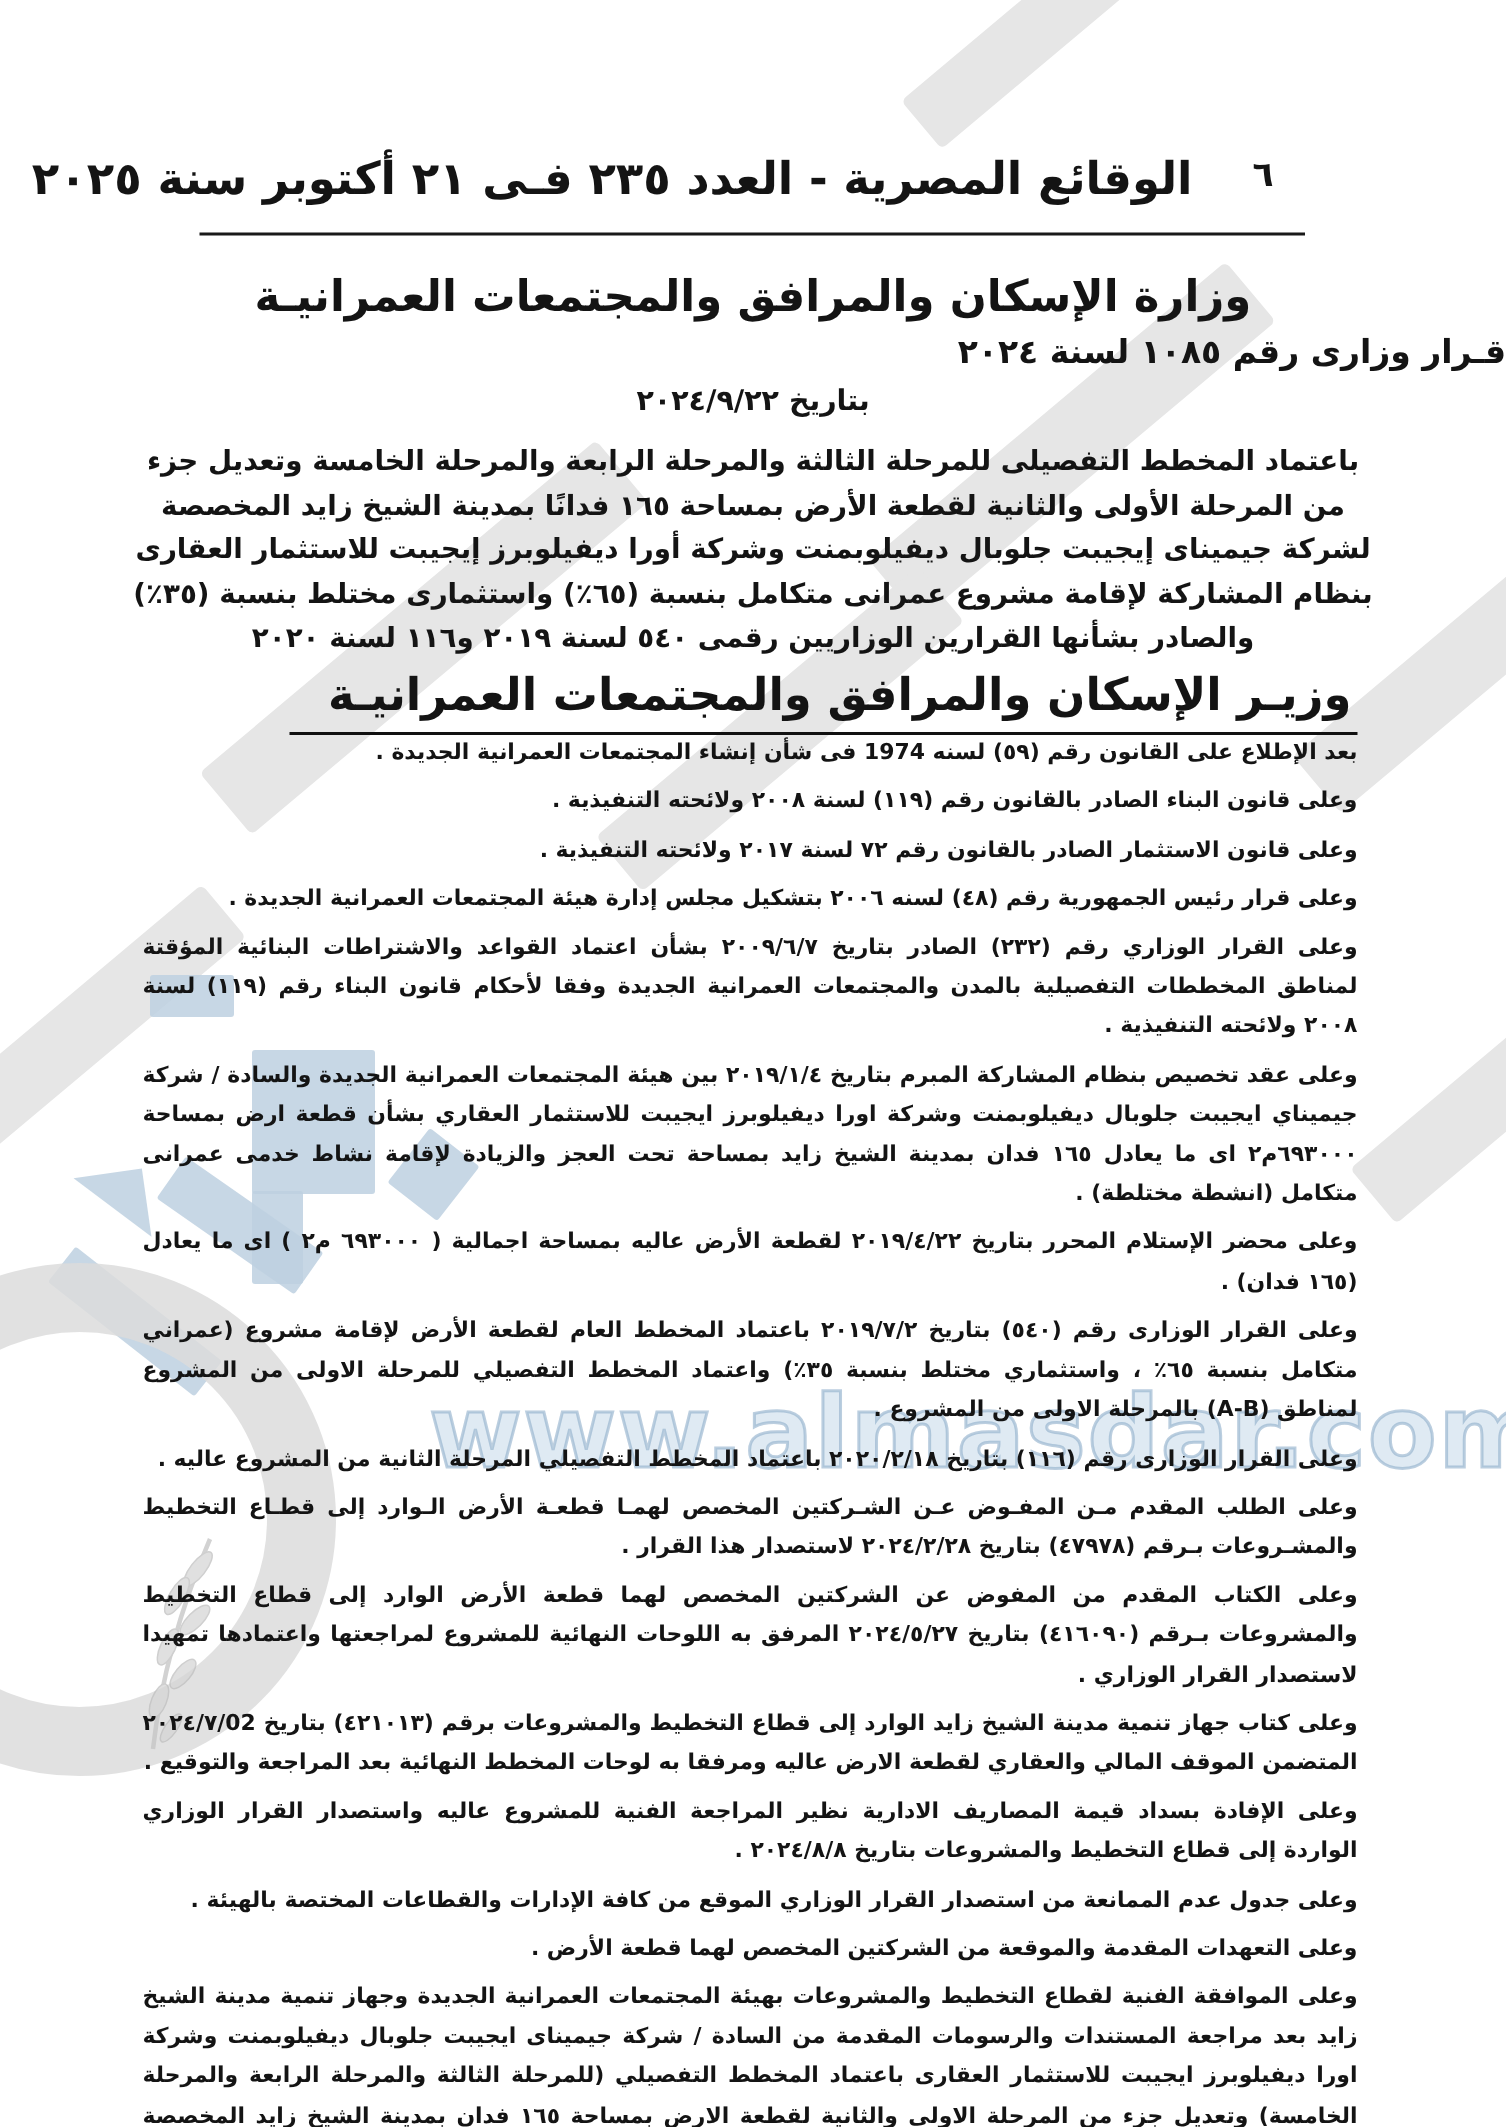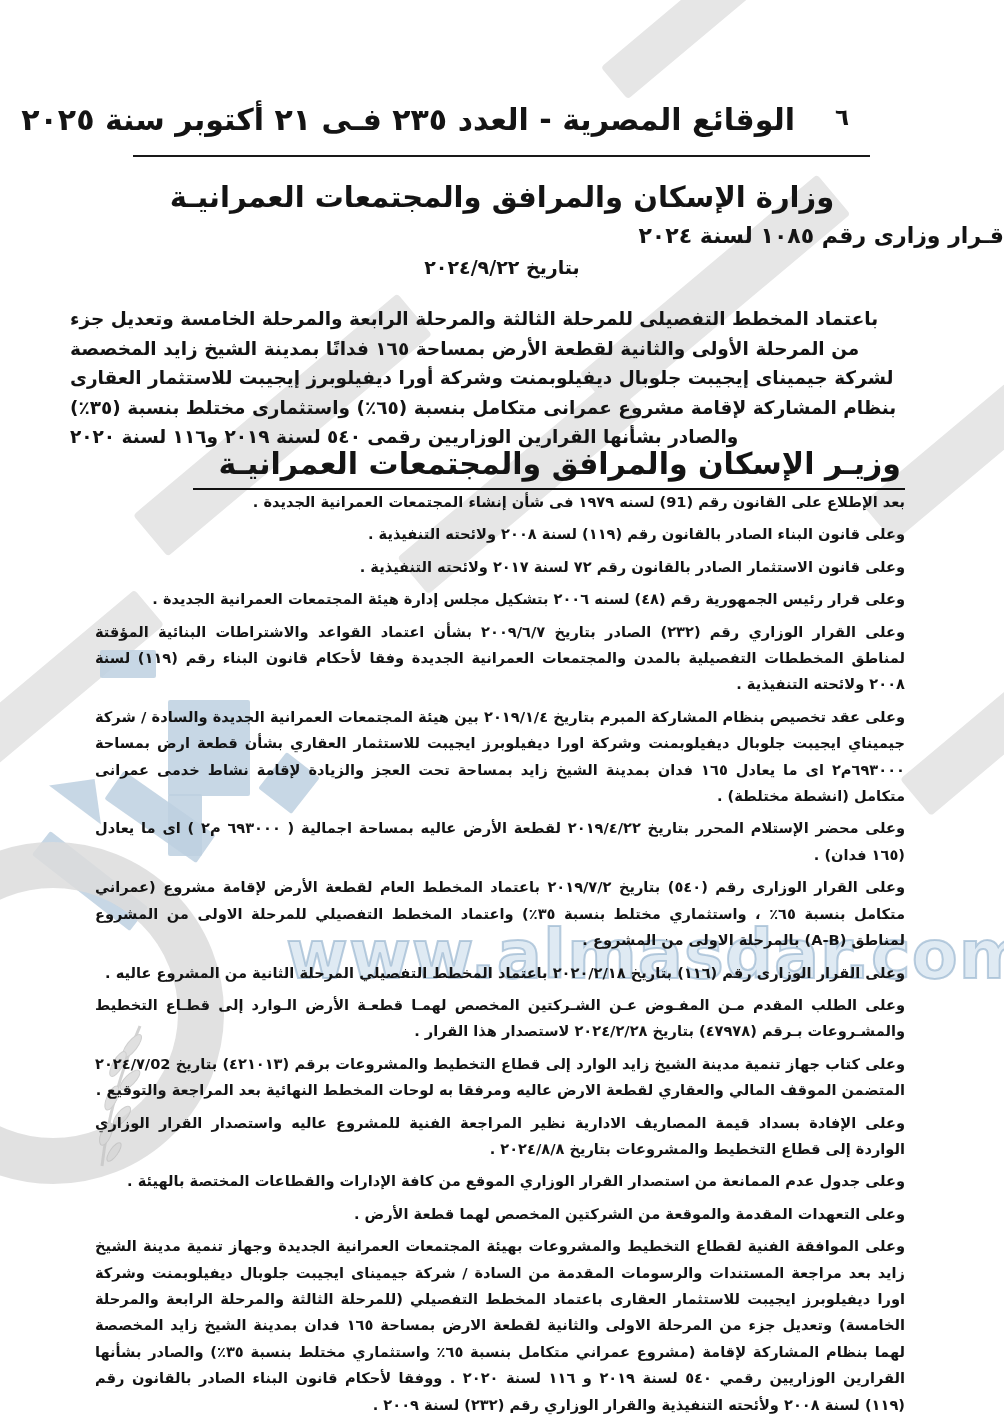--- a/index.html
+++ b/index.html
@@ -55,22 +55,22 @@
   }
   .t-decree-no{
     position:absolute;top:223px;left:0;width:100%;
     text-align:right;font-size:22px;font-weight:bold;margin:0;
   }
   .t-date{
     position:absolute;top:256px;left:0;width:100%;
     text-align:center;font-size:19px;font-weight:bold;margin:0;
   }
   .subject{
-    position:absolute;top:304px;left:70px;right:70px;
-    text-align:left;font-size:18.5px;font-weight:bold;line-height:29.5px;
+    position:absolute;top:293px;left:70px;right:70px;
+    text-align:center;font-size:18.5px;font-weight:bold;line-height:29.5px;
   }
   .issuer{
     position:absolute;top:446px;right:99px;
     font-size:30px;font-weight:bold;
     border-bottom:2.5px solid #111;padding:0 4px 7px 26px;margin:0;
   }
   
   .preamble{
     position:absolute;top:489px;right:99px;left:95px;z-index:1;
     font-size:14.6px;font-weight:bold;line-height:26.4px;
@@ -140,41 +140,42 @@
 
         <div class="subject-line">بنظام المشاركة لإقامة مشروع عمرانى متكامل بنسبة (٦٥٪) واستثمارى مختلط بنسبة (٣٥٪)</div>
 
         <div class="subject-line">والصادر بشأنها القرارين الوزاريين رقمى ٥٤٠ لسنة ٢٠١٩ و١١٦ لسنة ٢٠٢٠</div>
       </div>
 
     <h4 class="issuer">وزيـر الإسكان والمرافق والمجتمعات العمرانيـة</h4>
 
     <section class="preamble">
 
-        <p>بعد الإطلاع على القانون رقم (91) لسنه ١٩٧٩ فى شأن إنشاء المجتمعات العمرانية الجديدة .</p>
+        <p>بعد الإطلاع على القانون رقم (٥٩) لسنه 1974 فى شأن إنشاء المجتمعات العمرانية الجديدة .</p>
 
         <p>وعلى قانون البناء الصادر بالقانون رقم (١١٩) لسنة ٢٠٠٨ ولائحته التنفيذية .</p>
 
         <p>وعلى قانون الاستثمار الصادر بالقانون رقم ٧٢ لسنة ٢٠١٧ ولائحته التنفيذية .</p>
 
         <p>وعلى قرار رئيس الجمهورية رقم (٤٨) لسنه ٢٠٠٦ بتشكيل مجلس إدارة هيئة المجتمعات العمرانية الجديدة .</p>
 
 
         <p>وعلى القرار الوزاري رقم (٢٣٢) الصادر بتاريخ ٢٠٠٩/٦/٧ بشأن اعتماد القواعد والاشتراطات البنائية المؤقتة لمناطق المخططات التفصيلية بالمدن والمجتمعات العمرانية الجديدة وفقا لأحكام قانون البناء رقم (١١٩) لسنة ٢٠٠٨ ولائحته التنفيذية .</p>
 
         <p>وعلى عقد تخصيص بنظام المشاركة المبرم بتاريخ ٢٠١٩/١/٤ بين هيئة المجتمعات العمرانية الجديدة والسادة / شركة جيميناي ايجيبت جلوبال ديفيلوبمنت وشركة اورا ديفيلوبرز ايجيبت للاستثمار العقاري بشأن قطعة ارض بمساحة ٦٩٣٠٠٠م٢ اى ما يعادل ١٦٥ فدان بمدينة الشيخ زايد بمساحة تحت العجز والزيادة لإقامة نشاط خدمى عمرانى متكامل (انشطة مختلطة) .</p>
 
         <p>وعلى محضر الإستلام المحرر بتاريخ ٢٠١٩/٤/٢٢ لقطعة الأرض عاليه بمساحة اجمالية ( ٦٩٣٠٠٠ م٢ ) اى ما يعادل (١٦٥ فدان) .</p>
 
         <p>وعلى القرار الوزارى رقم (٥٤٠) بتاريخ ٢٠١٩/٧/٢ باعتماد المخطط العام لقطعة الأرض لإقامة مشروع (عمراني متكامل بنسبة ٦٥٪ ، واستثماري مختلط بنسبة ٣٥٪) واعتماد المخطط التفصيلي للمرحلة الاولى من المشروع لمناطق (A-B) بالمرحلة الاولى من المشروع .</p>
 
         <p>وعلى القرار الوزارى رقم (١١٦) بتاريخ ٢٠٢٠/٢/١٨ باعتماد المخطط التفصيلي المرحلة الثانية من المشروع عاليه .</p>
 
         <p>وعلى الطلب المقدم مـن المفـوض عـن الشـركتين المخصص لهمـا قطعـة الأرض الـوارد إلى قطـاع التخطيط والمشـروعات بـرقم (٤٧٩٧٨) بتاريخ ٢٠٢٤/٢/٢٨ لاستصدار هذا القرار .</p>
 
+        <p>وعلى الكتاب المقدم من المفوض عن الشركتين المخصص لهما قطعة الأرض الوارد إلى قطاع التخطيط والمشروعات بـرقم (٤١٦٠٩٠) بتاريخ ٢٠٢٤/٥/٢٧ المرفق به اللوحات النهائية للمشروع لمراجعتها واعتمادها تمهيدا لاستصدار القرار الوزاري .</p>
 
         <p>وعلى كتاب جهاز تنمية مدينة الشيخ زايد الوارد إلى قطاع التخطيط والمشروعات برقم (٤٢١٠١٣) بتاريخ ٢٠٢٤/٧/02 المتضمن الموقف المالي والعقاري لقطعة الارض عاليه ومرفقا به لوحات المخطط النهائية بعد المراجعة والتوقيع .</p>
 
         <p>وعلى الإفادة بسداد قيمة المصاريف الادارية نظير المراجعة الفنية للمشروع عاليه واستصدار القرار الوزاري الواردة إلى قطاع التخطيط والمشروعات بتاريخ ٢٠٢٤/٨/٨ .</p>
 
         <p>وعلى جدول عدم الممانعة من استصدار القرار الوزاري الموقع من كافة الإدارات والقطاعات المختصة بالهيئة .</p>
 
         <p>وعلى التعهدات المقدمة والموقعة من الشركتين المخصص لهما قطعة الأرض .</p>
 
         <p>وعلى الموافقة الفنية لقطاع التخطيط والمشروعات بهيئة المجتمعات العمرانية الجديدة وجهاز تنمية مدينة الشيخ زايد بعد مراجعة المستندات والرسومات المقدمة من السادة / شركة جيميناى ايجيبت جلوبال ديفيلوبمنت وشركة اورا ديفيلوبرز ايجيبت للاستثمار العقارى باعتماد المخطط التفصيلي (للمرحلة الثالثة والمرحلة الرابعة والمرحلة الخامسة) وتعديل جزء من المرحلة الاولى والثانية لقطعة الارض بمساحة ١٦٥ فدان بمدينة الشيخ زايد المخصصة لهما بنظام المشاركة لإقامة (مشروع عمراني متكامل بنسبة ٦٥٪ واستثماري مختلط بنسبة ٣٥٪) والصادر بشأنها القرارين الوزاريين رقمي ٥٤٠ لسنة ٢٠١٩ و ١١٦ لسنة ٢٠٢٠ . ووفقا لأحكام قانون البناء الصادر بالقانون رقم (١١٩) لسنة ٢٠٠٨ ولأئحته التنفيذية والقرار الوزاري رقم (٢٣٢) لسنة ٢٠٠٩ .</p>

